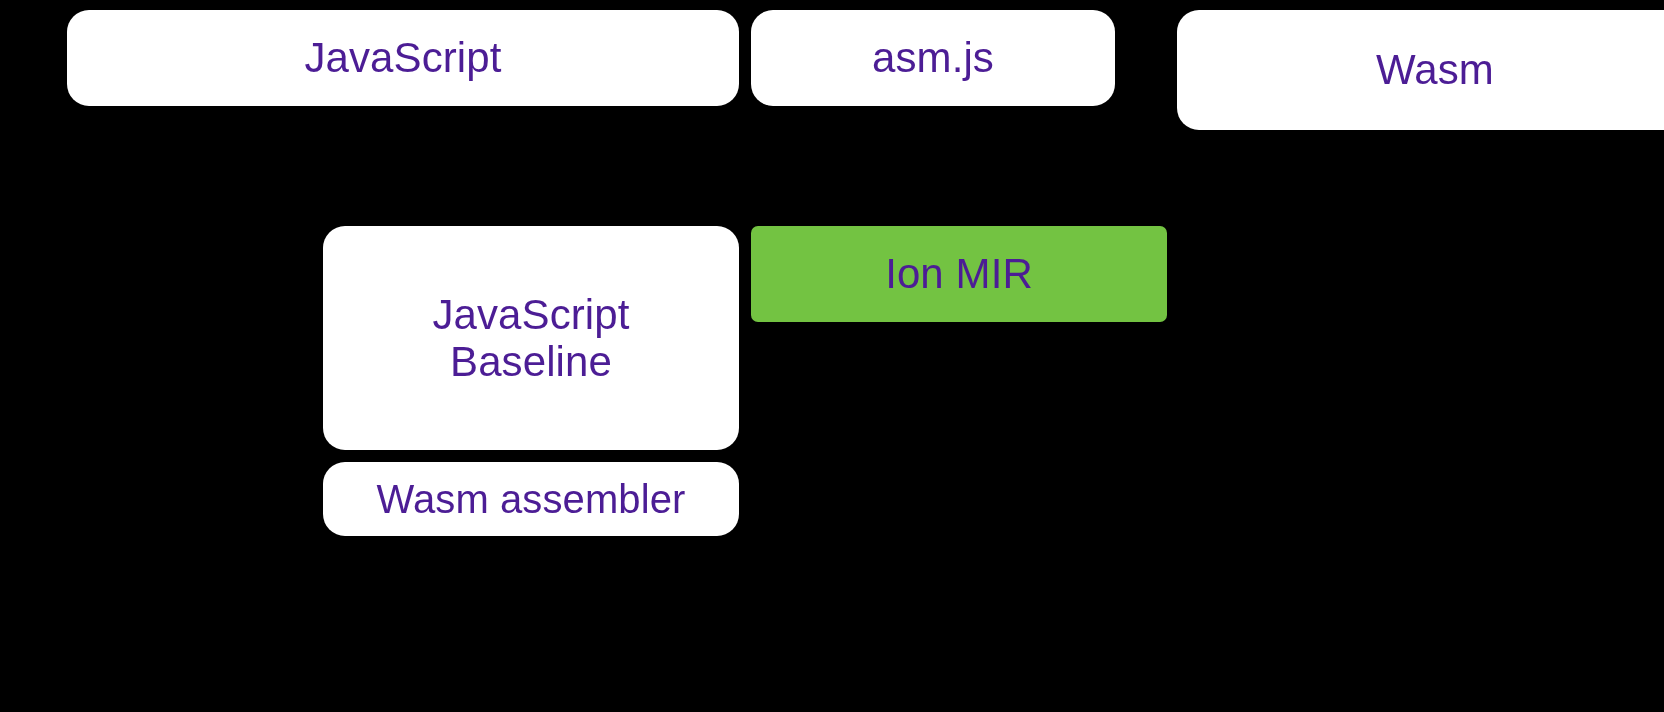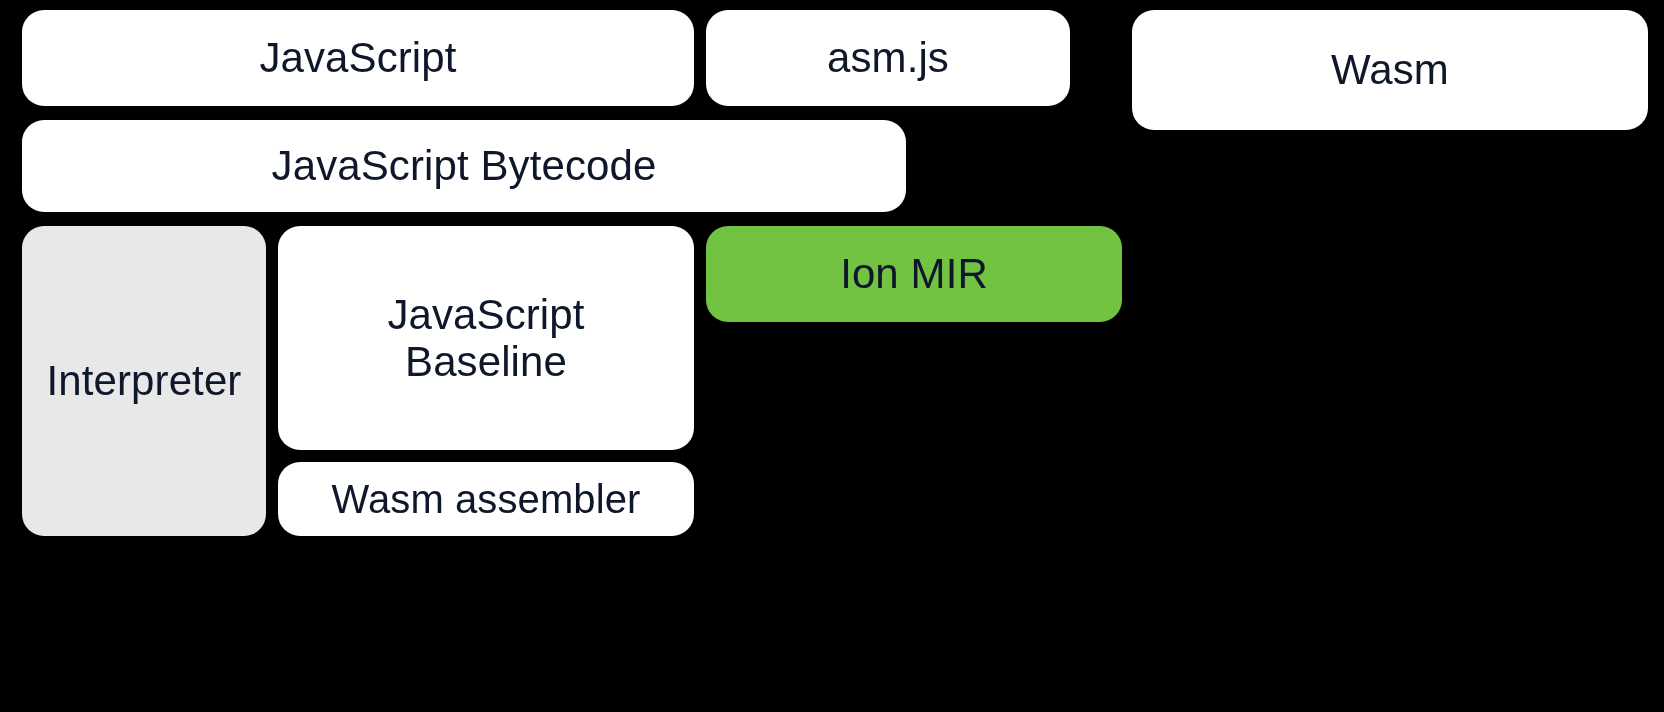--- a/index.html
+++ b/index.html
@@ -16,34 +16,35 @@
     width: 1664px;
     height: 712px;
     background: #000000;
     overflow: hidden;
   }
   .node {
     position: absolute;
     box-sizing: border-box;
     border-radius: 22px;
     background: #ffffff;
-    color: #0f172a;
+    color: #4c1d95;
     display: flex;
     align-items: center;
     justify-content: center;
     text-align: center;
     line-height: 1.12;
     font-size: 42px;
     font-weight: 400;
     letter-spacing: 0.1px;
     padding: 16px 8px;
     white-space: pre-line;
+    margin-left: 45px;
   }
   .node.gray   { background: #e8e8e8; }
-  .node.green  { background: #73c342; }
+  .node.green  { background: #73c342; border-radius: 7px; }
   .node.pink   { background: #f47589; }
 
   
   #n-javascript      { left: 22px;   top: 10px;  width: 672px;  height: 96px; }
   #n-asmjs           { left: 706px;  top: 10px;  width: 364px;  height: 96px; }
   #n-wasm            { left: 1132px; top: 10px;  width: 516px;  height: 120px; }
 
   
   #n-js-bytecode     { left: 22px;   top: 120px; width: 884px;  height: 92px; }
   #n-baldrmonkey     { left: 920px;  top: 120px; width: 412px;  height: 92px; }
@@ -62,24 +63,22 @@
 <body>
 
 <div id="diagram-canvas">
 
   <div class="node" id="n-javascript">JavaScript</div>
 
   <div class="node" id="n-asmjs">asm.js</div>
 
   <div class="node" id="n-wasm">Wasm</div>
 
-  <div class="node" id="n-js-bytecode">JavaScript Bytecode</div>
 
 
-  <div class="node gray" id="n-interpreter">Interpreter</div>
 
   <div class="node" id="n-js-baseline">JavaScript
 Baseline</div>
 
   <div class="node" id="n-macro-assembler">Wasm assembler</div>
 
   <div class="node green" id="n-ion-mir">Ion MIR</div>
 
 
 

